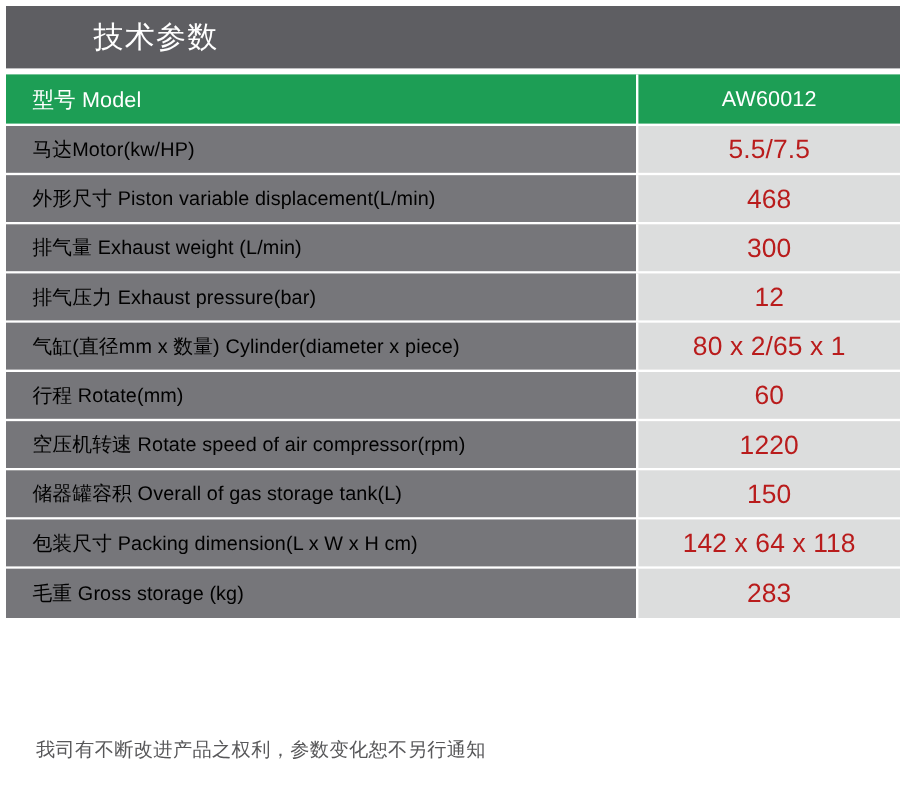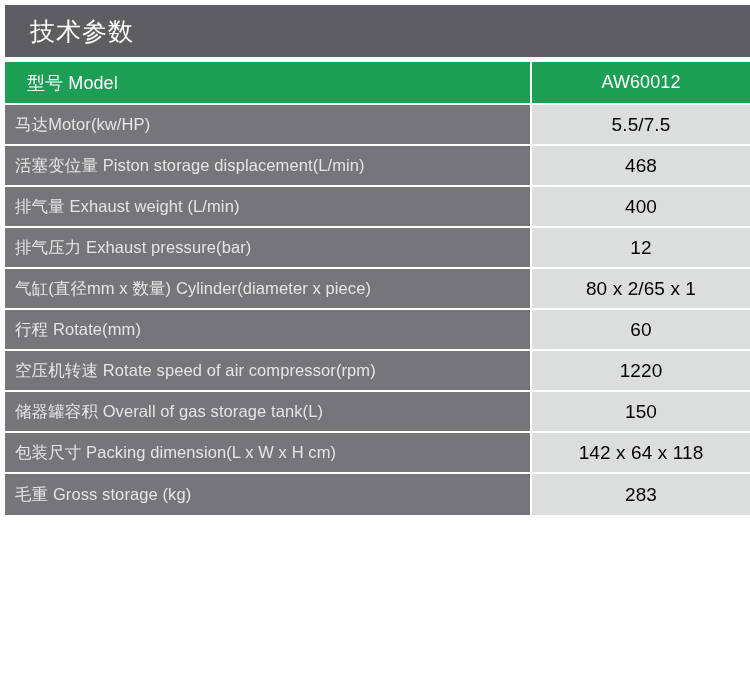--- a/index.html
+++ b/index.html
@@ -36,20 +36,21 @@
     display: flex;
     align-items: center;
   }
   .spec-title-text {
     color: #ffffff;
     font-size: 25px;
     font-weight: 400;
     letter-spacing: 1px;
     padding-left: 25px;
     line-height: 1;
+    margin-left: 48px;
   }
 
   
   .spec-table {
     position: absolute;
     left: 5px;
     top: 62px;
     width: 745px;
     border-collapse: separate;
     border-spacing: 0;
@@ -62,33 +63,33 @@
     box-sizing: border-box;
     height: 41px;
     vertical-align: middle;
     border-bottom: 2px solid #ffffff;
     padding: 0;
   }
 
   .cell-label {
     width: 525px;
     background: #76767a;
-    color: #e5e5e5;
+    color: #000000;
     font-size: 16.5px;
     font-weight: 400;
     text-align: left;
-    padding-left: 10px;
+    padding-left: 22px;
     letter-spacing: 0.1px;
     white-space: nowrap;
   }
   .cell-value {
     width: 220px;
     background: #dcdddd;
-    color: #000000;
-    font-size: 19px;
+    color: #b91c1c;
+    font-size: 22px;
     font-weight: 400;
     text-align: center;
     border-left: 2px solid #ffffff;
     letter-spacing: 0.1px;
     white-space: nowrap;
   }
 
   
   tr.row-header .cell-label,
   tr.row-header .cell-value {
@@ -131,26 +132,26 @@
       <tr class="row-header">
         <th class="cell-label">型号 Model</th>
         <th class="cell-value">AW60012</th>
       </tr>
 
       <tr>
         <td class="cell-label">马达Motor(kw/HP)</td>
         <td class="cell-value">5.5/7.5</td>
       </tr>
       <tr>
-        <td class="cell-label">活塞变位量 Piston storage displacement(L/min)</td>
+        <td class="cell-label">外形尺寸 Piston variable displacement(L/min)</td>
         <td class="cell-value">468</td>
       </tr>
       <tr>
         <td class="cell-label">排气量 Exhaust weight (L/min)</td>
-        <td class="cell-value">400</td>
+        <td class="cell-value">300</td>
       </tr>
       <tr>
         <td class="cell-label">排气压力 Exhaust pressure(bar)</td>
         <td class="cell-value">12</td>
       </tr>
       <tr>
         <td class="cell-label">气缸(直径mm x 数量) Cylinder(diameter x piece)</td>
         <td class="cell-value">80 x 2/65 x 1</td>
       </tr>
       <tr>
@@ -169,14 +170,15 @@
         <td class="cell-label">包装尺寸 Packing dimension(L x W x H cm)</td>
         <td class="cell-value">142 x 64 x 118</td>
       </tr>
       <tr class="row-last">
         <td class="cell-label">毛重 Gross storage (kg)</td>
         <td class="cell-value">283</td>
       </tr>
     </tbody>
   </table>
 
+  <div class="spec-footnote">我司有不断改进产品之权利，参数变化恕不另行通知</div>
 
 </div>
 
 </body></html>

